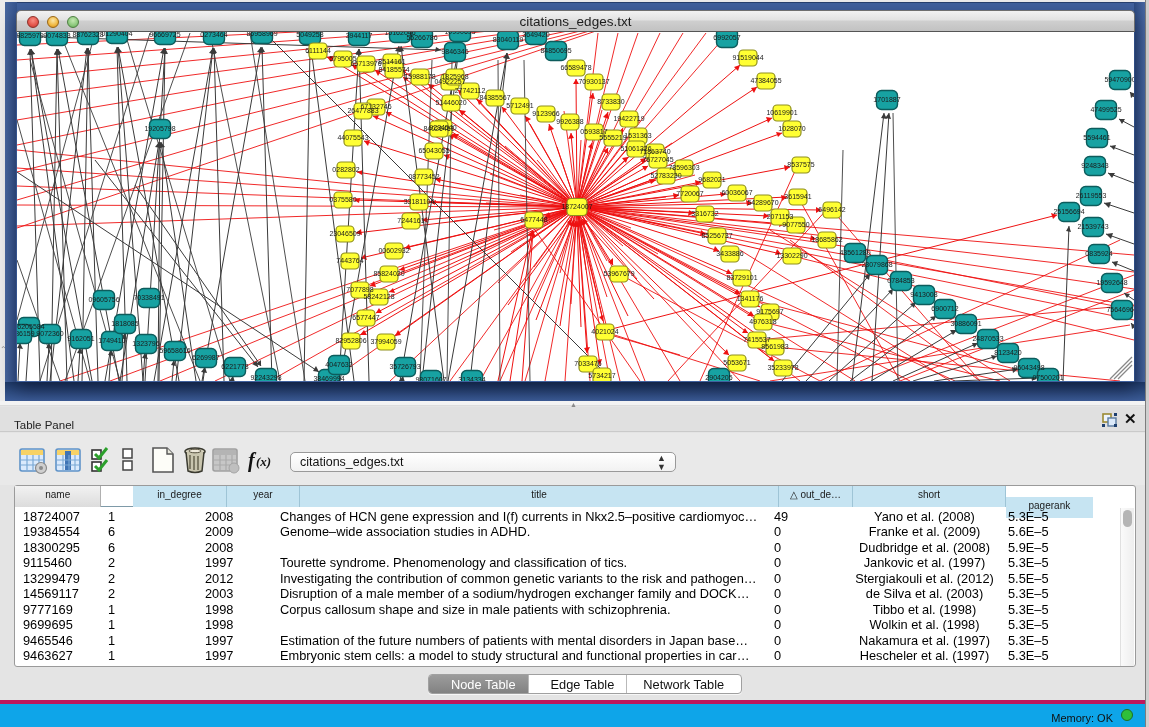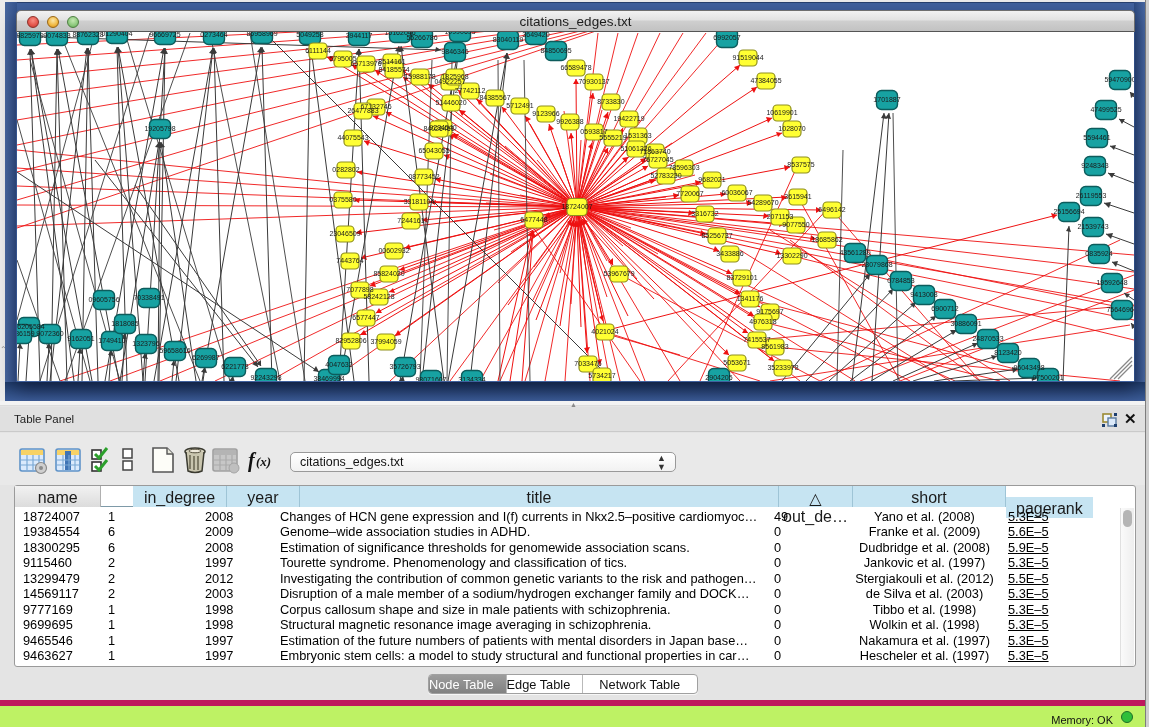--- a/index.html
+++ b/index.html
@@ -30,54 +30,54 @@
 #tl-r { left:10px; background:radial-gradient(circle at 50% 35%,#f88d83,#e3544a 60%,#b33a32); border:0.5px solid #8e2f28;}
 #tl-y { left:30px; }
 #tl-g { left:50px; background:radial-gradient(circle at 50% 35%,#c4e8b2,#8cc87c 60%,#5da34d); border:0.5px solid #4e7f42;}
 #graphbox { position:absolute; left:1px; top:22px; width:1117px; height:349px; background:#fff; overflow:hidden; }
 
 
 #panel { position:absolute; left:0; top:401px; width:1149px; height:326px; background:#e4e4e4; }
 #panel .grip { position:absolute; left:0; top:0; width:1149px; height:5px; background:#f3f3f3; border-bottom:1px solid #dcdcdc; }
 #panel .grip .dimple { position:absolute; left:570px; top:0px; color:#8a8a8a; font-size:7px; }
 #ptitle { position:absolute; left:0; top:6px; width:1149px; height:25px; background:#e0e0e0; border-bottom:1px solid #cacaca; }
-#ptitle .t { position:absolute; left:14px; top:6px; font-size:11.5px; color:#222; }
+#ptitle .t { position:absolute; left:14px; top:12px; font-size:11.5px; color:#222; }
 #ptitle .float { position:absolute; left:1102px; top:5px; }
 #ptitle .x { position:absolute; left:1124px; top:3px; font-size:15px; font-weight:bold; color:#111; }
 #toolbar { position:absolute; left:0; top:32px; width:1149px; height:52px; background:#e9e9e9; }
 #combo { position:absolute; left:290px; top:19px; width:386px; height:20px; background:linear-gradient(#ffffff,#f2f2f2);
   border:1px solid #999; border-radius:5px; font-size:12.5px; color:#111; padding:2px 0 0 9px; }
 #combo .arr { position:absolute; right:9px; top:1px; font-size:9px; color:#333; line-height:9px; text-align:center; }
 
 #tbl { position:absolute; left:14px; top:84px; width:1122px; height:182px; background:#fff;
   border:1px solid #9a9a9a; border-radius:3px; }
 #thead { position:absolute; left:0; top:0; height:21px; width:1078px; display:flex;
-  font-size:16px; color:#1a1a1a; text-align:center; border-bottom:1px solid #7e9aa8; }
+  font-size:10px; color:#1a1a1a; text-align:center; border-bottom:1px solid #7e9aa8; }
 #thead .h { background:#c6e4f2; border-right:1px solid #9ec4d6; height:21px; padding-top:3px; }
 #thead .h.first { background:linear-gradient(#f2f2f2,#dcdcdc); border-right:1px solid #b0b0b0; }
 .tr { position:relative; height:15.55px; font-size:12.8px; color:#000; white-space:nowrap; }
 .c { position:absolute; top:0.5px; overflow:hidden; }
 .c.name { left:8px; width:85px; }
 .c.ind  { left:93px; width:90px; }
 .c.yr   { left:190px; width:70px; }
 .c.ttl  { left:265px; width:486px; }
 .c.outd { left:759px; width:68px; }
 .c.shrt { left:831px; width:157px; text-align:center; }
-.c.pr   { left:993px; width:95px;text-decoration:underline; }
+.c.pr   { left:993px; width:95px; }
 #vscroll { position:absolute; left:1105px; top:22px; width:14px; height:158px;
   background:linear-gradient(to right,#fafafa,#eee); border-left:1px solid #e0e0e0; }
 #vscroll .thumb { position:absolute; left:2px; top:2px; width:9px; height:17px; background:#b5b5b5; border-radius:5px; }
 
 #tabs { position:absolute; left:428px; top:273px; height:20px; display:flex;
   border:1px solid #a0a0a0; border-radius:4px; background:#fff; font-size:12.8px; color:#111; overflow:hidden;
   box-shadow:0 1px 0 rgba(255,255,255,0.7); }
-#tabs .tab { padding:2px 12px 0 0; height:20px; }
+#tabs .tab { padding:2px 12px 0 22px; height:20px; }
 #tabs .sel { background:linear-gradient(#9c9c9c,#7f7f7f); color:#fff; }
 #tabs .sep { width:1px; background:#b9b9b9; height:20px; }
-#status { position:absolute; left:0; top:299px; width:1149px; height:27px; background:#bef264; border-top:6px solid #be185d; }
+#status { position:absolute; left:0; top:299px; width:1149px; height:27px; background:#0ea5e9; border-top:4px solid #be185d; }
 #status .mem { position:absolute; right:36px; top:8px; font-size:11px; color:#111; }
 #status .dot { position:absolute; right:16px; top:5px; width:12px; height:12px; border-radius:50%;
   background:#2fbf3a; border:1px solid #1e6e26; }
 #brstrip { position:absolute; right:0; top:401px; width:4px; height:326px; background:#cfcfcf; border-left:1px solid #7d7d7d; }
 </style></head>
 <body>
 <div id="app">
   <div id="desk">
     <div class="blue"></div>
     <div class="shadeL"></div>
@@ -921,21 +921,20 @@
             <div class="c yr">2009</div>
 <div class="c ttl">Genome–wide association studies in ADHD.</div>
             <div class="c outd">0</div>
             <div class="c shrt">Franke et al. (2009)</div>
 <div class="c pr">5.6E–5</div>
           </div>
 <div class="tr">
 <div class="c name">18300295</div>
             <div class="c ind">6</div>
             <div class="c yr">2008</div>
-<div class="c ttl">Estimation of significance thresholds for genomewide association scans.</div>
             <div class="c outd">0</div>
             <div class="c shrt">Dudbridge et al. (2008)</div>
 <div class="c pr">5.9E–5</div>
           </div>
 <div class="tr">
 <div class="c name">9115460</div>
             <div class="c ind">2</div>
             <div class="c yr">1997</div>
 <div class="c ttl">Tourette syndrome. Phenomenology and classification of tics.</div>
             <div class="c outd">0</div>
@@ -966,21 +965,20 @@
             <div class="c yr">1998</div>
 <div class="c ttl">Corpus callosum shape and size in male patients with schizophrenia.</div>
             <div class="c outd">0</div>
             <div class="c shrt">Tibbo et al. (1998)</div>
 <div class="c pr">5.3E–5</div>
           </div>
 <div class="tr">
 <div class="c name">9699695</div>
             <div class="c ind">1</div>
             <div class="c yr">1998</div>
-<div class="c ttl">Structural magnetic resonance image averaging in schizophrenia.</div>
             <div class="c outd">0</div>
             <div class="c shrt">Wolkin et al. (1998)</div>
 <div class="c pr">5.3E–5</div>
           </div>
 <div class="tr">
 <div class="c name">9465546</div>
             <div class="c ind">1</div>
             <div class="c yr">1997</div>
 <div class="c ttl">Estimation of the future numbers of patients with mental disorders in Japan base…</div>
             <div class="c outd">0</div>

